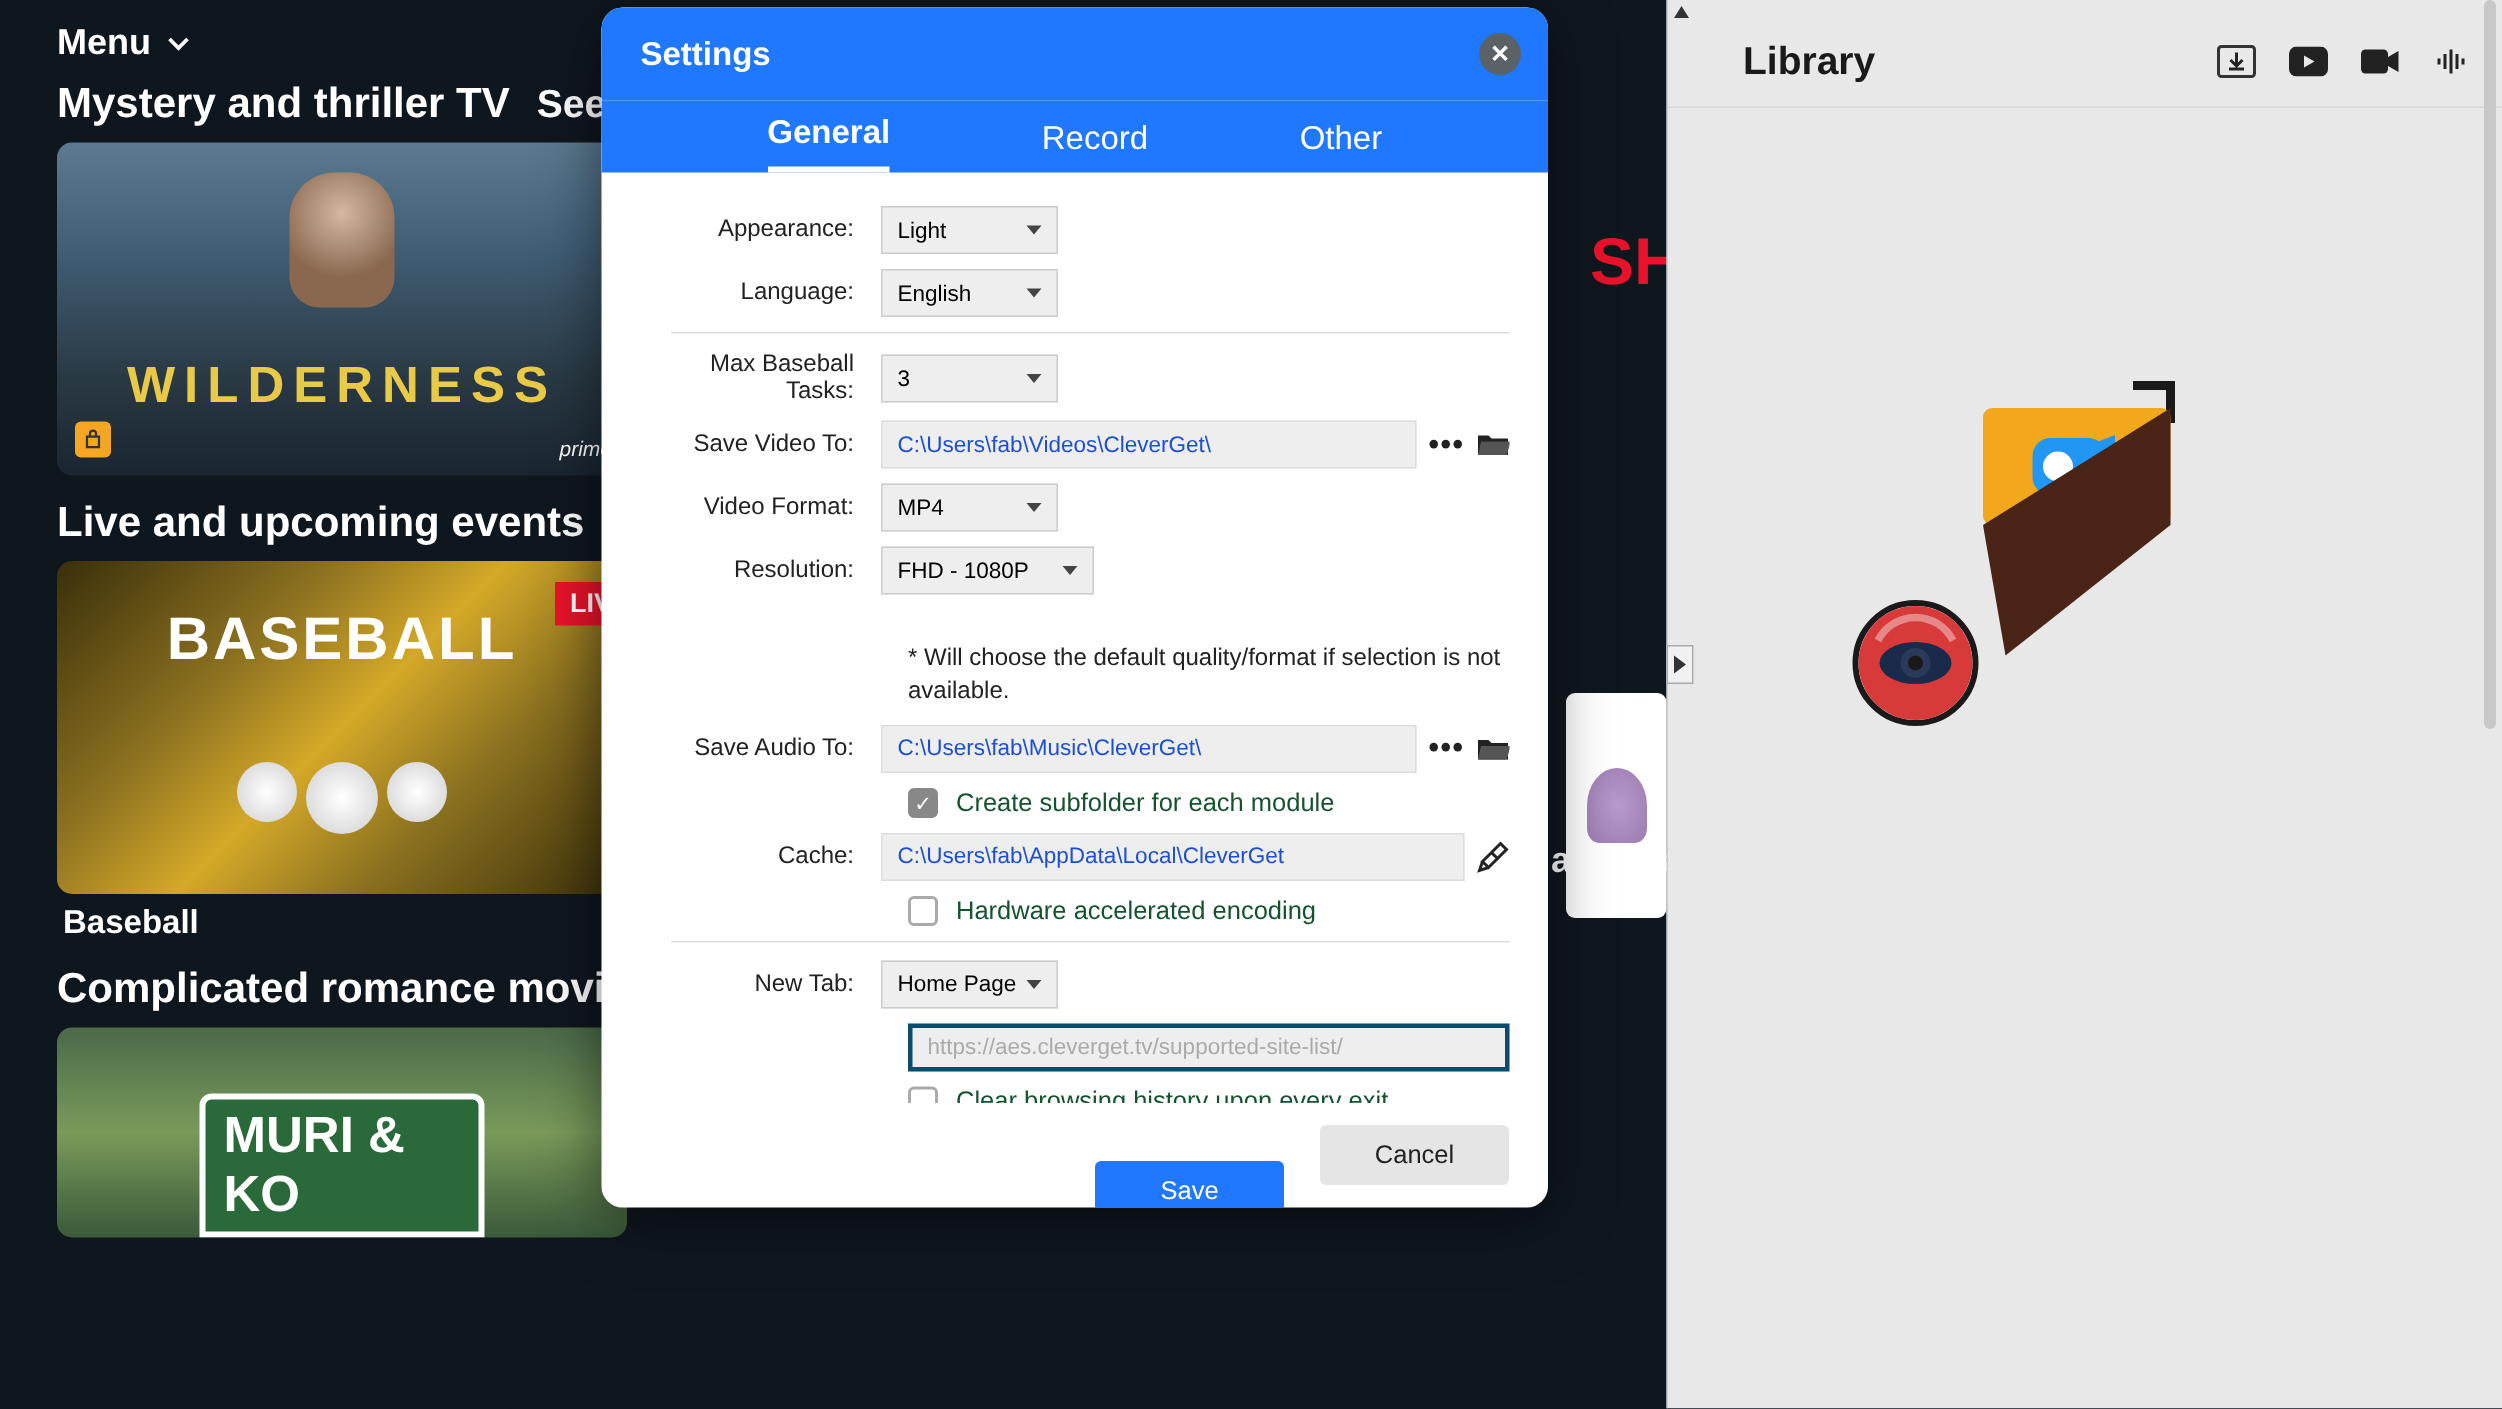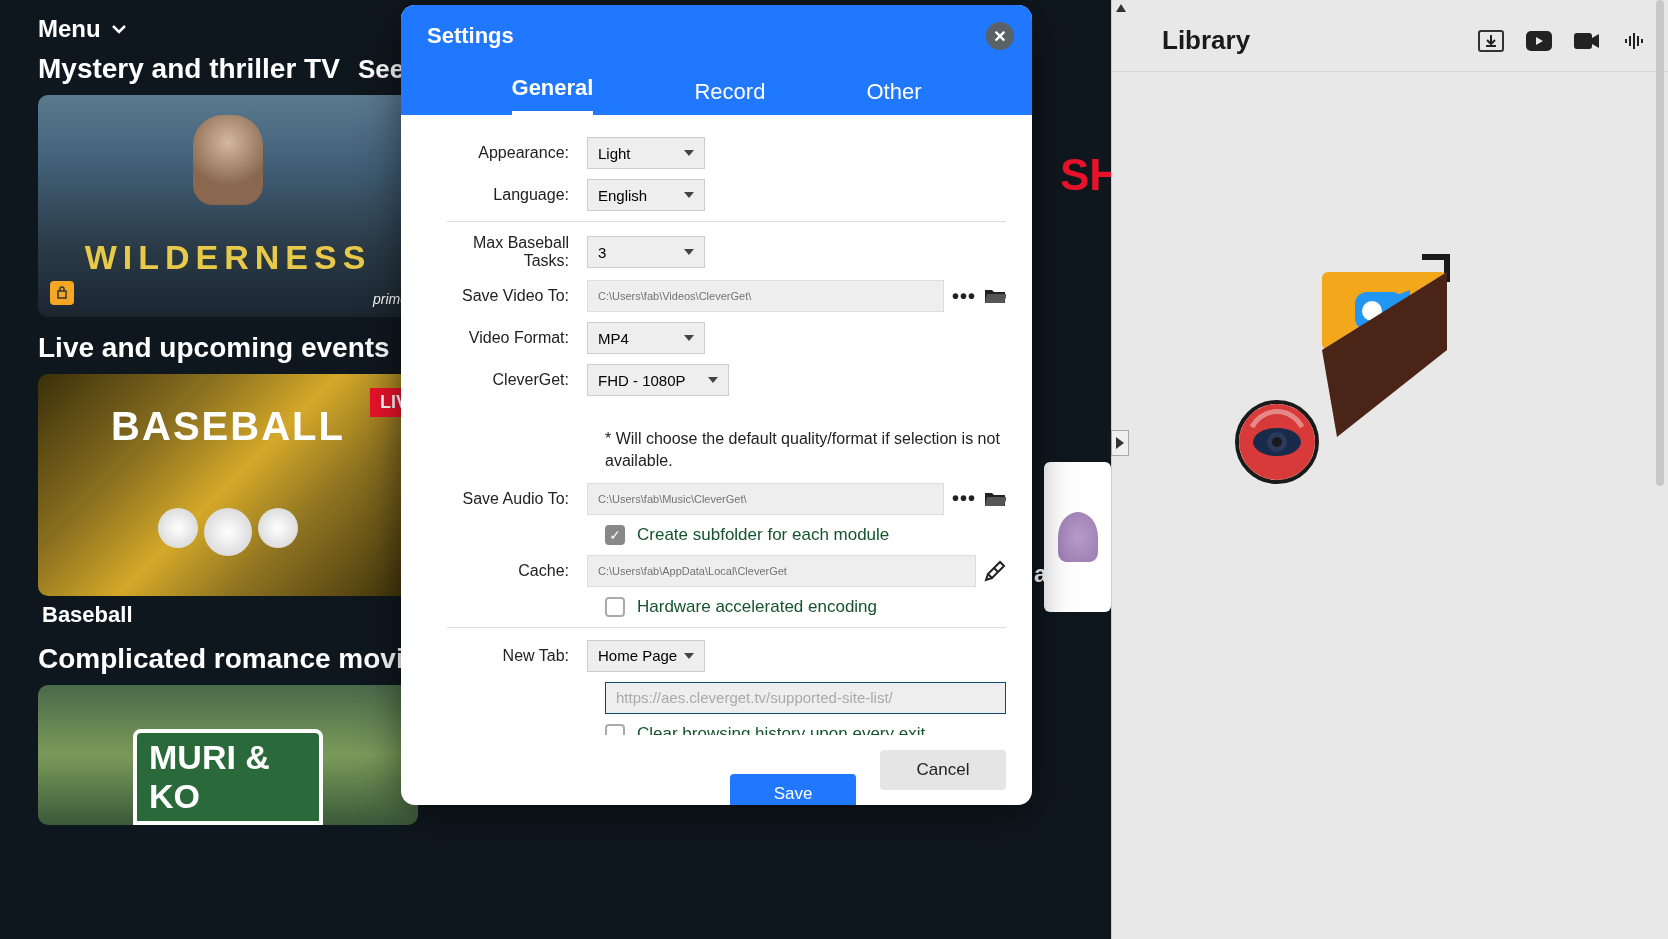--- a/index.html
+++ b/index.html
@@ -62,33 +62,33 @@
 .modal-tabs { background:#1f78ff; height:48px; display:flex; align-items:flex-end; justify-content:space-around; padding:0 60px 0 60px;}
 .tab { color:#fff; font-size:22px; padding-bottom:10px; cursor:pointer; }
 .tab-active { font-weight:700; border-bottom:4px solid #fff; }
 
 .modal-body { padding: 22px 26px 10px 26px; overflow-y:auto; height: calc(100% - 110px - 70px);}
 .form-row { display:flex; align-items:center; margin-bottom:10px; }
 .form-label { width: 160px; text-align:right; font-size:16px; color:#222; padding-right:18px; font-weight:500;}
 .form-control { flex:1; display:flex; align-items:center; gap:8px;}
 .select-box { background:#eee; border:1px solid #ccc; height:32px; display:flex; align-items:center; justify-content:space-between; padding:0 10px; font-size:15px; cursor:pointer; min-width:118px;}
 .select-arrow { width:0; height:0; border-left:5px solid transparent; border-right:5px solid transparent; border-top:6px solid #444;}
-.path-input { background:#eee; border:1px solid #ddd; height:32px; flex:1; padding:0 10px; font-size:11px; color:#737373; display:flex; align-items:center;}
+.path-input { background:#eee; border:1px solid #ddd; height:32px; flex:1; padding:0 10px; font-size:15px; color:#1d4ed8; display:flex; align-items:center;}
 .dots-btn { font-size:20px; font-weight:900; color:#222; cursor:pointer; letter-spacing:1px;}
 .folder-icon { width:22px; height:18px;}
 
 .divider { height:1px; background:#ddd; margin:8px 0 12px 20px;}
 .note-text { font-size:16px; color:#222; margin-left:178px; margin-bottom:10px; line-height:1.4;margin-top:32px;}
 .checkbox-row { display:flex; align-items:center; gap:12px; margin-left:178px; margin-bottom:10px;}
 .checkbox { width:20px; height:20px; border:2px solid #aaa; border-radius:4px; display:flex; align-items:center; justify-content:center; cursor:pointer;}
 .checkbox-checked { background:#888; border-color:#888;}
 .check-mark { color:#fff; font-size:14px;}
 .checkbox-label { font-size:17px; color:#14532d;}
 .sweep-icon { width:22px; height:22px;}
-.url-input { background:#eee; border:1px solid #0c4a6e; height:32px; width: calc(100% - 178px); margin-left:178px; padding:0 10px; font-size:15px; color:#aaa; display:flex; align-items:center; margin-bottom:10px;}
+.url-input { background:#eee; border:3px solid #0c4a6e; height:32px; width: calc(100% - 178px); margin-left:178px; padding:0 10px; font-size:15px; color:#aaa; display:flex; align-items:center; margin-bottom:10px;}
 
 .modal-footer { height:70px; display:flex; align-items:center; justify-content:flex-end; gap:24px; padding:0 26px; border-top: 0;}
 .btn { width:126px; height:40px; border:none; border-radius:4px; font-size:17px; font-weight:500; cursor:pointer;}
 .btn-primary { background:#1f78ff; color:#fff;margin-top:48px;}
 .btn-secondary { background:#e5e5e5; color:#222;}
 
 </style>
 </head>
 <body>
 
@@ -262,21 +262,21 @@
       <div class="form-label">Video Format:</div>
       <div class="form-control">
         <div class="select-box" style="width:118px;">
           <span>MP4</span>
           <div class="select-arrow"></div>
         </div>
       </div>
     </div>
 
     <div class="form-row">
-      <div class="form-label">CleverGet:</div>
+      <div class="form-label">Resolution:</div>
       <div class="form-control">
         <div class="select-box" style="width:142px;">
           <span>FHD - 1080P</span>
           <div class="select-arrow"></div>
         </div>
       </div>
     </div>
 
     <div class="note-text">* Will choose the default quality/format if selection is not available.</div>
 

